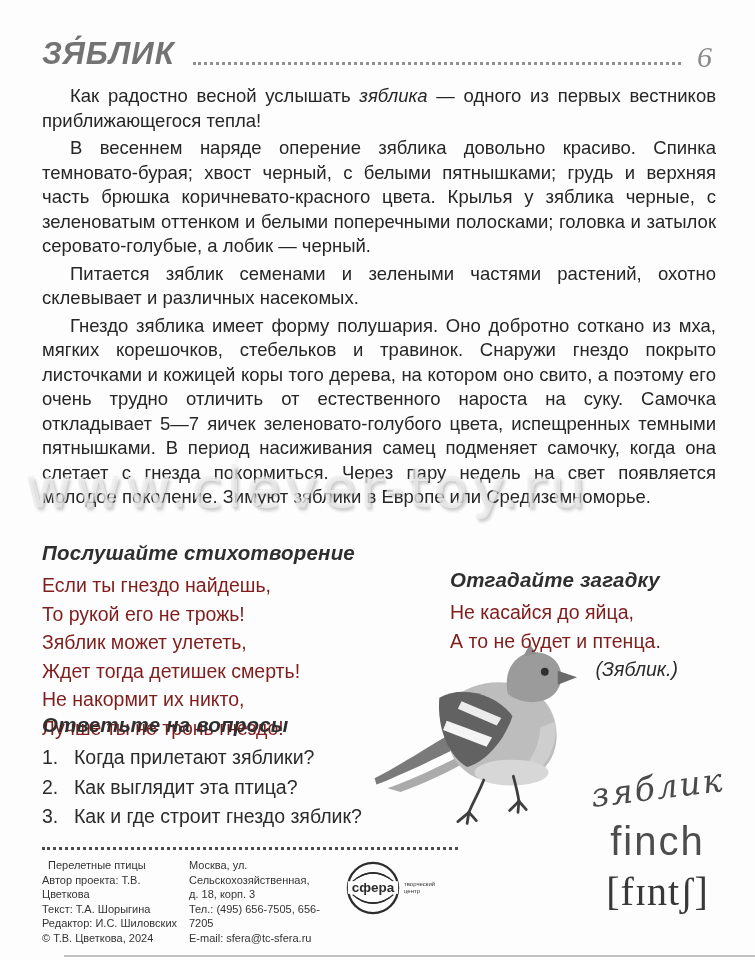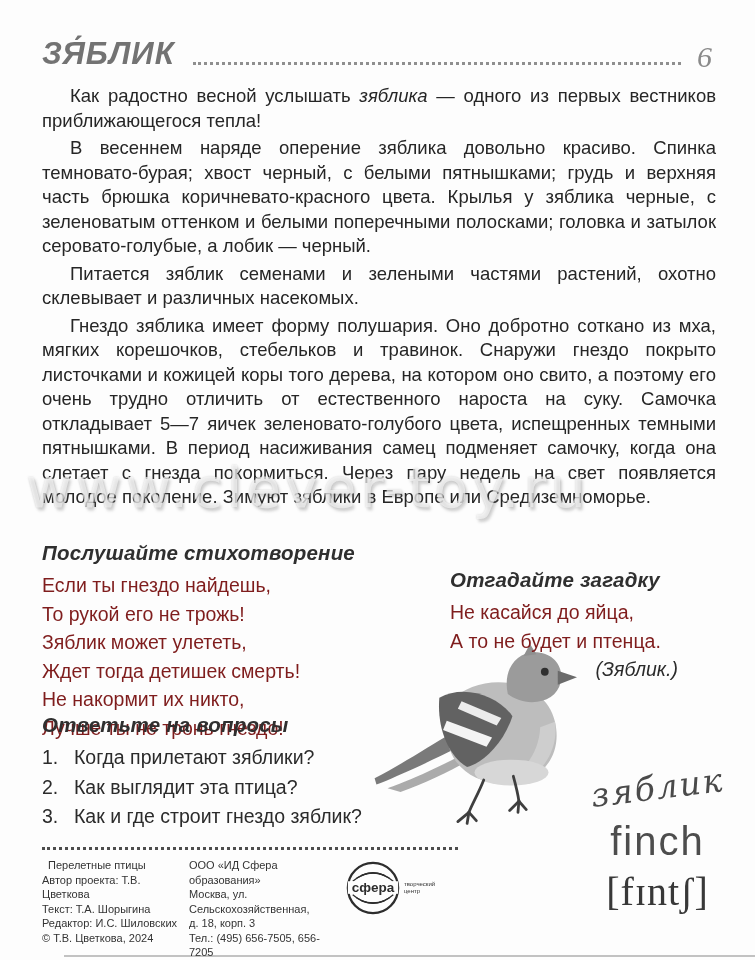--- a/index.html
+++ b/index.html
@@ -188,21 +188,20 @@
     <div class="footer-rule"></div>
     <div class="footer-cols">
       <div class="f-col credits">
         <div class="f-bold">Перелетные птицы</div>
         <div>Автор проекта: Т.В. Цветкова</div>
         <div>Текст: Т.А. Шорыгина</div>
         <div>Редактор: И.С. Шиловских</div>
         <div>© Т.В. Цветкова, 2024</div>
       </div>
       <div class="f-col publisher">
-        <div>ООО «ИД Сфера образования»</div>
         <div>Москва, ул. Сельскохозяйственная,</div>
         <div>д. 18, корп. 3</div>
         <div>Тел.: (495) 656-7505, 656-7205</div>
         <div>E-mail: sfera@tc-sfera.ru</div>
       </div>
       <div class="logo-wrap">
         <svg viewBox="0 0 58 58" width="56" height="56" xmlns="http://www.w3.org/2000/svg">
           <g fill="none" stroke="#2d2d2d">
             <circle cx="29" cy="29" r="26" stroke-width="2.4"></circle>
             <path d="M8 22 Q29 4 50 22" stroke-width="1.3"></path>

